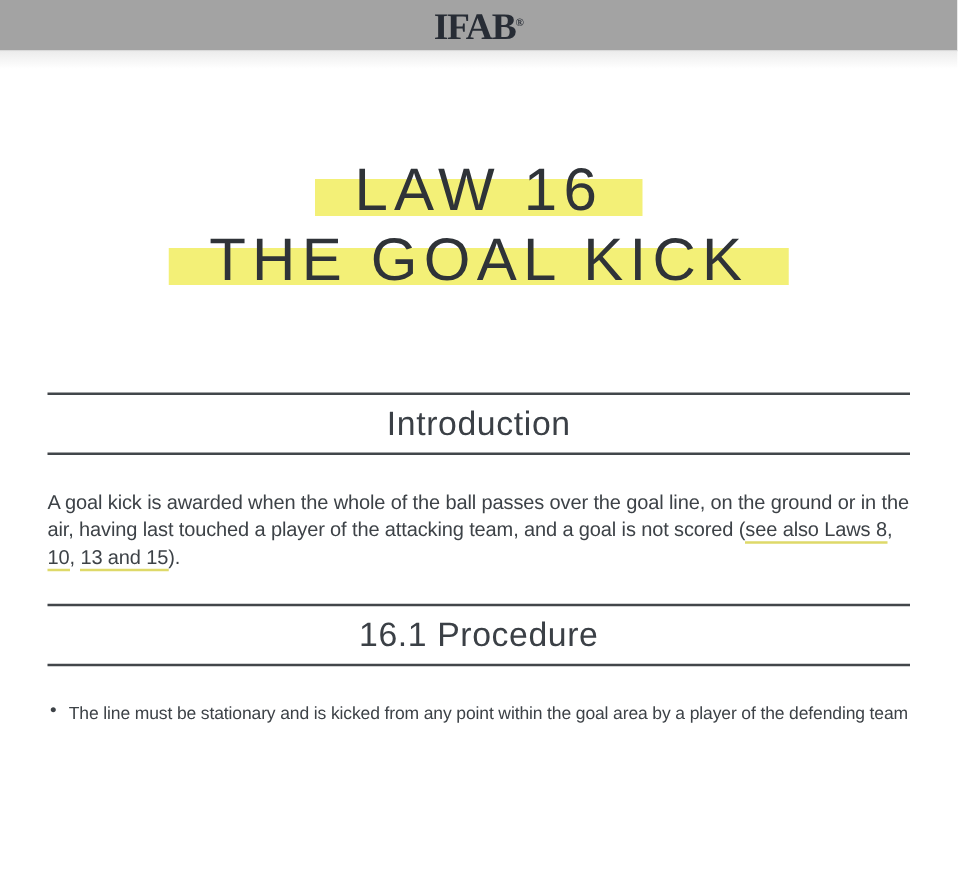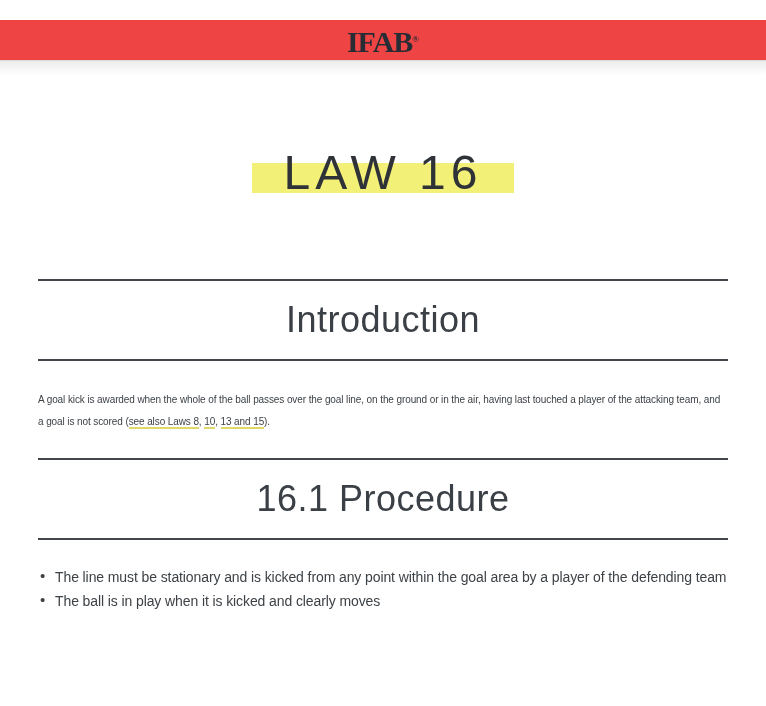--- a/index.html
+++ b/index.html
@@ -15,23 +15,22 @@
     width:766px;height:706px;overflow:hidden;
     background:#ffffff;
     font-family:"Liberation Sans", sans-serif;
     color:var(--text,#3d4247);
   }
 
   
   .site-header{
     height:41px;
     display:flex;align-items:center;justify-content:center;
-    background:#ef4444;
+    background:#a3a3a3;
     border-bottom:1px solid #d9d9d9;
-    margin-top:20px;
   }
   .header-shadow{
     height:14px;
     background:linear-gradient(#ececec,#ffffff);
   }
   .logo{
     font-family:"Liberation Serif", serif;
     font-weight:700;font-size:30px;line-height:30px;
     letter-spacing:-1px;color:var(--logo,#272c35);
     cursor:pointer;user-select:none;
@@ -63,31 +62,31 @@
 
   
   .section-header{
     border-top:2px solid var(--rule,#42464a);
     border-bottom:2px solid var(--rule,#42464a);
     padding:8px 0;
     text-align:center;
     margin-top:25px;
   }
   .section-header h2{
-    margin:16px;
-    font-size:36px;
+    margin:0;
+    font-size:27px;
     font-weight:300;
     letter-spacing:0.5px;
     line-height:30px;
     color:#3b4046;
   }
 
   
   p.copy{
-    font-size:10px;
+    font-size:16px;
     line-height:22px;
     letter-spacing:-0.1px;
     margin:0 0 18px;
   }
   p.copy.first{margin-top:28px;}
 
   a.law-link{
     color:inherit;
     text-decoration:none;
     border-bottom:2px solid var(--link_underline,#ded969);
@@ -123,37 +122,37 @@
   <div class="logo">
     <span>IFAB</span><sup>®</sup>
   </div>
 </header>
 <div class="header-shadow"></div>
 
 <main class="container">
 
   <h1 class="page-title">
     <span class="hl">LAW 16</span><br>
+    <span class="hl">THE GOAL KICK</span>
   </h1>
 
   <section>
     <div class="section-header">
       <h2>Introduction</h2>
     </div>
 
     <p class="copy first">
       <span>A goal kick is awarded when the whole of the ball passes over the goal line, on the ground or in the air, having last touched a player of the attacking team, and a goal is not scored (</span><a class="law-link">see also Laws 8</a><span>, </span><a class="law-link">10</a><span>, </span><a class="law-link">13 and 15</a><span>).</span>
     </p>
 
   </section>
 
   <section>
     <div class="section-header">
       <h2>16.1 Procedure</h2>
     </div>
 
     <ul class="procedure-list">
       <li>The line must be stationary and is kicked from any point within the goal area by a player of the defending team</li>
-      <li>The ball is in play when it is kicked and clearly moves</li>
     </ul>
   </section>
 
 </main>
 
 </body></html>

